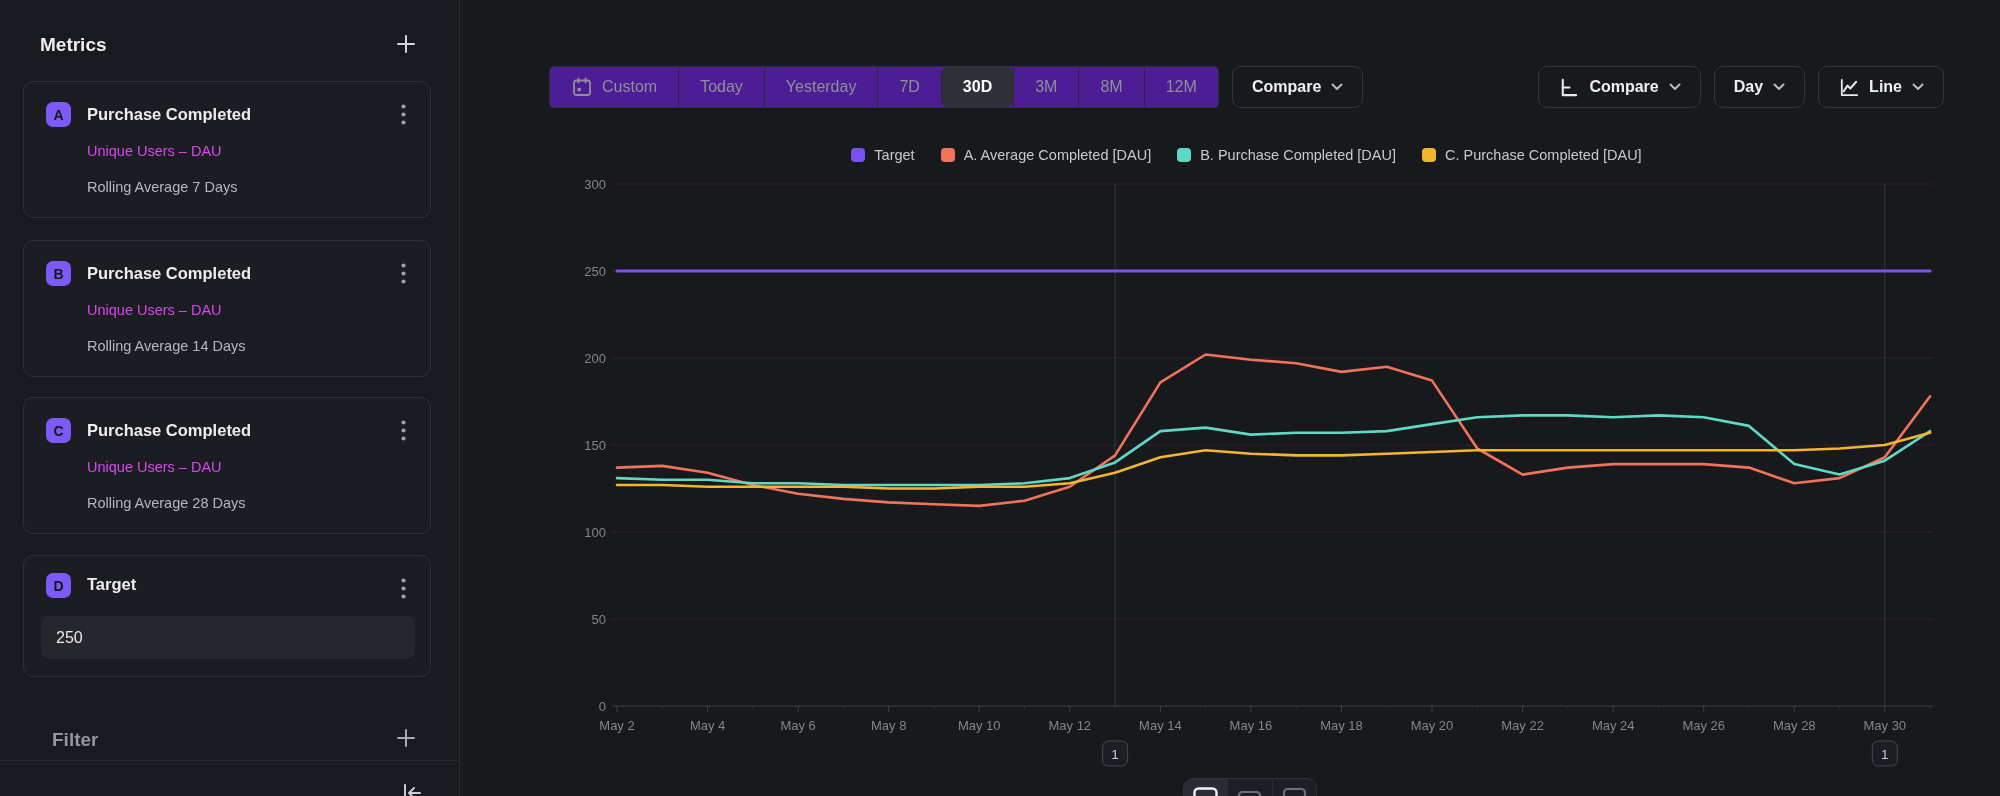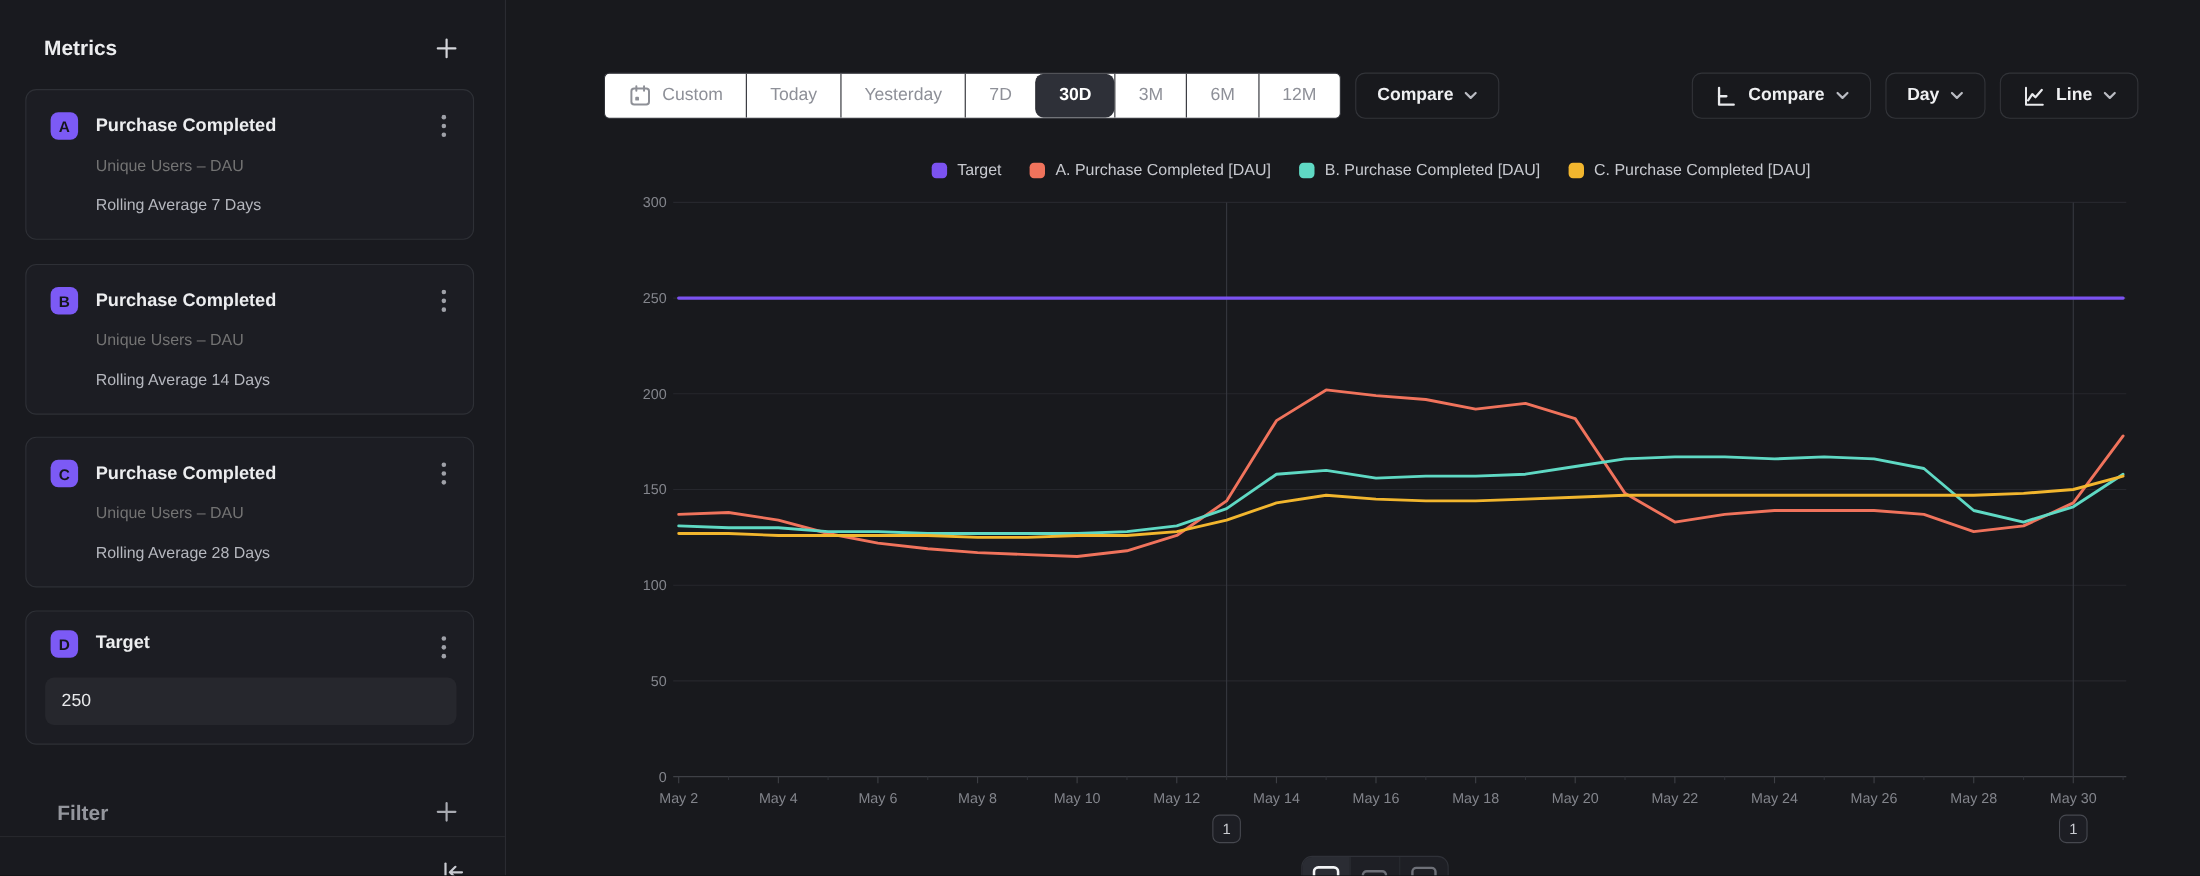--- a/index.html
+++ b/index.html
@@ -14,35 +14,35 @@
   #metrics-add{position:absolute;right:41px;top:32px;width:24px;height:24px;}
   #filter-add{position:absolute;right:41px;top:726px;width:24px;height:24px;}
 
   .mcard{position:absolute;left:23px;width:408px;height:137px;background:#1C1D23;
          border:1px solid #2E3036;border-radius:10px;box-sizing:border-box;cursor:pointer;}
   .mcard .badge{position:absolute;left:22px;top:20px;width:25px;height:25px;border-radius:7px;
          background:#7C5AF5;color:#15161B;font-weight:700;font-size:14px;
          display:flex;align-items:center;justify-content:center;}
   .mcard .title{position:absolute;left:63px;top:23px;font-size:16.5px;font-weight:600;color:#ECEDEF;}
   .mcard .kebab{position:absolute;right:14px;top:17px;width:26px;height:30px;}
-  .mcard .sub1{position:absolute;left:63px;top:61px;font-size:14.5px;color:#737373;}
+  .mcard .sub1{position:absolute;left:63px;top:61px;font-size:14.5px;color:#d946ef;}
   .mcard .sub2{position:absolute;left:63px;top:97px;font-size:14.5px;color:#B5B7BE;}
 
   #target-card{top:555px;height:122px;}
   #target-card .badge{top:17px;}
   #target-card .title{top:19px;}
   .tinput{position:absolute;left:17px;top:60px;width:374px;height:43px;background:#26272D;
           border:none;border-radius:8px;color:#E8E9EB;font-size:16px;padding:0 15px;box-sizing:border-box;outline:none;}
   .filter-head{position:absolute;left:52px;top:729px;font-size:19px;font-weight:600;color:#94969D;}
   .side-div{position:absolute;left:0;top:760px;width:459px;height:1px;background:#26272C;}
   #collapse-btn{position:absolute;left:398px;top:779px;width:28px;height:28px;}
 
   
   #range-bar{position:absolute;left:549px;top:66px;height:42px;display:flex;align-items:stretch;
-             border:1px solid #2F3137;border-radius:5px;overflow:hidden;background:#ffffff;box-sizing:border-box;}
+             border:1px solid #2F3137;border-radius:5px;overflow:hidden;background:#4c1d95;box-sizing:border-box;}
   .seg{display:flex;align-items:center;gap:9px;padding:0 21px;font-size:16px;font-weight:500;
        color:#8E9098;cursor:pointer;white-space:nowrap;}
   .seg+.seg{border-left:1px solid #292A30;}
   .seg.active{background:#2E3038;color:#FFFFFF;font-weight:700;border-radius:8px;justify-content:flex-end;}
 
   .pill-btn{display:flex;align-items:center;gap:10px;height:42px;padding:0 19px;
             background:transparent;border:1px solid #323439;border-radius:9px;
             font-size:16px;font-weight:700;color:#EFF0F2;cursor:pointer;box-sizing:border-box;
             font-family:"Liberation Sans","DejaVu Sans",sans-serif;}
   #compare-btn{position:absolute;left:1232px;top:66px;}
@@ -166,21 +166,21 @@
       <div class="seg">
         <span>7D</span>
       </div>
       <div class="seg active">
         <span>30D</span>
       </div>
       <div class="seg">
         <span>3M</span>
       </div>
       <div class="seg">
-        <span>6M</span>
+        <span>8M</span>
       </div>
       <div class="seg">
         <span>12M</span>
       </div>
     </div>
 
   <button class="pill-btn" id="compare-btn">
     <span>Compare</span>
     <svg width="12" height="8" viewBox="0 0 12 8">
       <path d="M1.5 1.5 6 6l4.5-4.5" stroke="#B9BBC2" stroke-width="2" fill="none" stroke-linecap="round" stroke-linejoin="round"></path>
@@ -216,21 +216,21 @@
     </button>
   </div>
 
   <div id="legend">
       <div class="lg-item">
         <span class="lg-sw" style="background:#7B52F0"></span>
         <span>Target</span>
       </div>
       <div class="lg-item">
         <span class="lg-sw" style="background:#F0735C"></span>
-        <span>A. Purchase Completed [DAU]</span>
+        <span>A. Average Completed [DAU]</span>
       </div>
       <div class="lg-item">
         <span class="lg-sw" style="background:#5FD9C4"></span>
         <span>B. Purchase Completed [DAU]</span>
       </div>
       <div class="lg-item">
         <span class="lg-sw" style="background:#F2B62E"></span>
         <span>C. Purchase Completed [DAU]</span>
       </div>
     </div>

